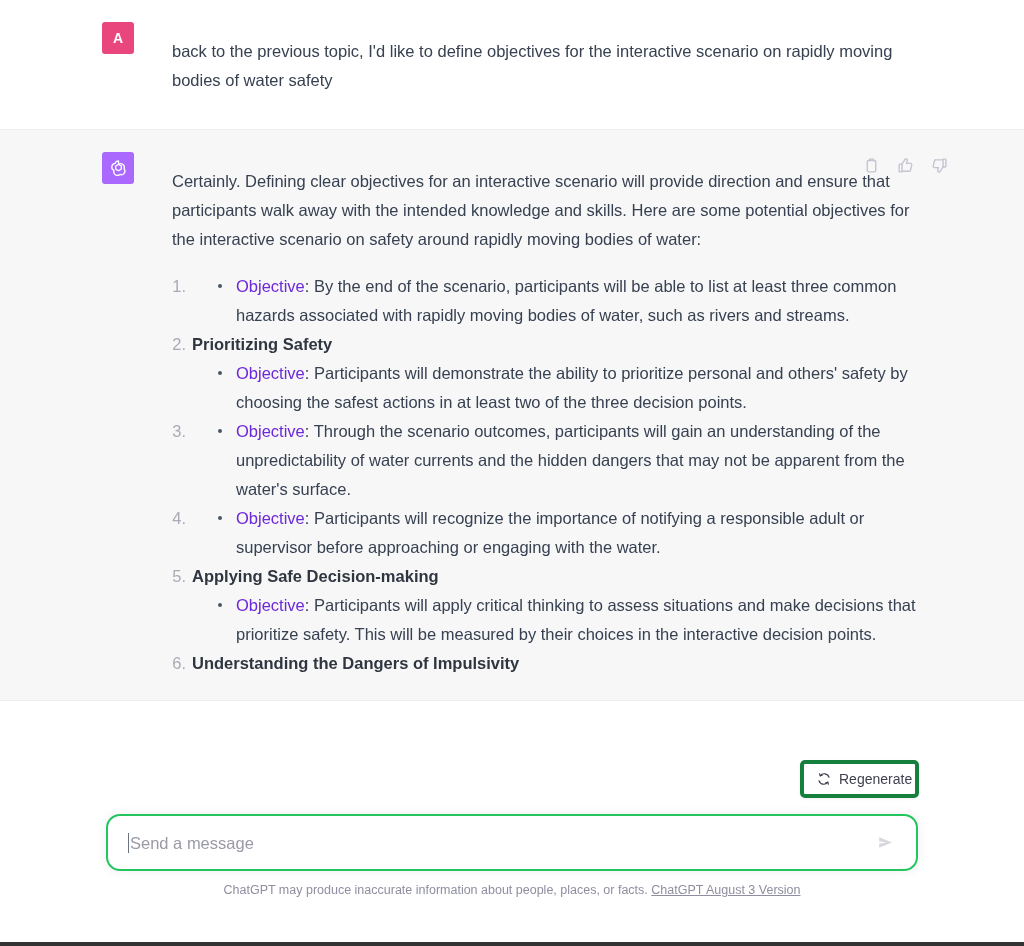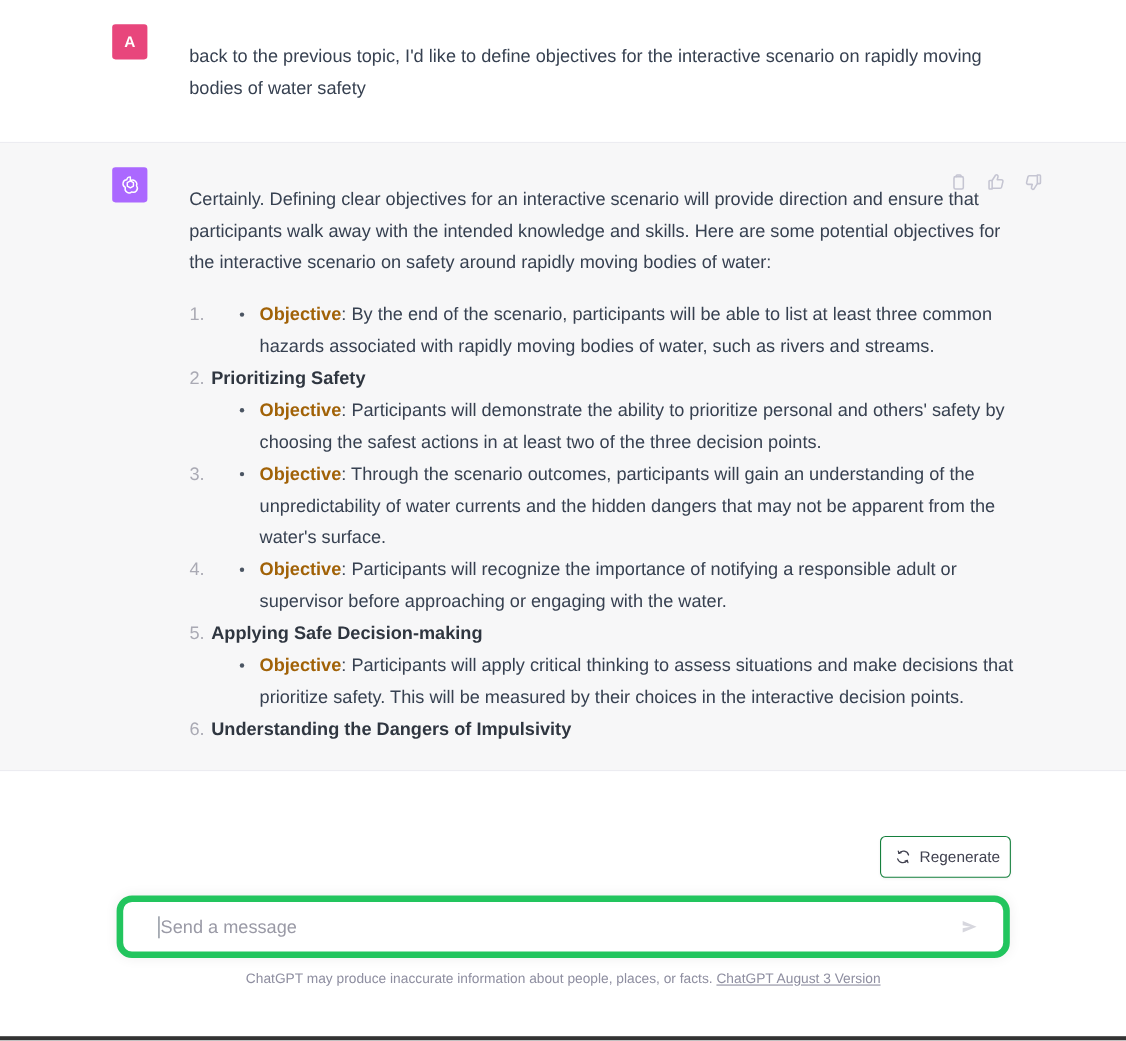--- a/index.html
+++ b/index.html
@@ -43,46 +43,46 @@
     color:#aaaab4; font-size:16.5px; line-height:29px;
   }
   .li-title { font-weight:700; color:#2f3640; line-height:29px; }
 
   ul.sub { list-style:none; margin:0; padding:0 0 0 24px; }
   ul.sub > li { position:relative; padding-left:20px; line-height:29px; }
   ul.sub > li::before {
     content:""; position:absolute; left:2px; top:12px;
     width:4px; height:4px; border-radius:50%; background:#4b5563;
   }
-  .obj-label { font-weight:700; color:#a16207;margin-top:10px; }
+  .obj-label { font-weight:400; color:#6d28d9;margin-top:10px; }
 
   .fade-item { position:relative; }
 
   
   .composer-wrap { position:absolute; left:0; right:0; bottom:21px; height:120px; pointer-events:none; }
   .composer-fade {
     position:absolute; left:0; right:0; top:-40px; height:60px;
     background:linear-gradient(to bottom, rgba(247,247,248,0), #ffffff 78%);
   }
   .composer-bg { position:absolute; left:0; right:0; top:20px; bottom:0; background:#ffffff; }
 
   .composer {
     position:absolute; left:106px; top:9px; width:812px; height:57px;
-    background:#ffffff; border:6px solid #22c55e; border-radius:14px;
+    background:#ffffff; border:2px solid #22c55e; border-radius:14px;
     box-shadow:0 0 12px rgba(0,0,0,0.07);
-    display:flex; align-items:center; padding:0 18px 0 32px; pointer-events:auto;
+    display:flex; align-items:center; padding:0 18px 0 20px; pointer-events:auto;
   }
   .composer .caret { width:1px; height:20px; background:#6b7280; margin-right:1px; flex:0 0 1px; }
   .composer .ph { flex:1 1 auto; color:#9a9aa6; font-size:16.5px; line-height:24px; }
   .send-btn { width:26px; height:26px; display:flex; align-items:center; justify-content:center; color:#d7d7de; }
   .send-btn svg { width:19px; height:19px; display:block; }
 
   .regen {
     position:absolute; left:800px; top:-45px; width:119px; height:38px;
-    background:#ffffff; border:1px solid #15803d; border-radius:5px;
+    background:#ffffff; border:4px solid #15803d; border-radius:5px;
     box-shadow:0 1px 3px rgba(0,0,0,0.06);
     display:flex; align-items:center; gap:8px; padding-left:13px;
     font-size:14px; color:#40414f; pointer-events:auto; z-index:5;
   }
   .regen svg { width:14px; height:14px; display:block; color:#40414f; }
 
   .footer {
     position:absolute; left:0; right:0; top:78px; text-align:center;
     font-size:12.5px; color:#8e8ea0; pointer-events:auto;
   }

